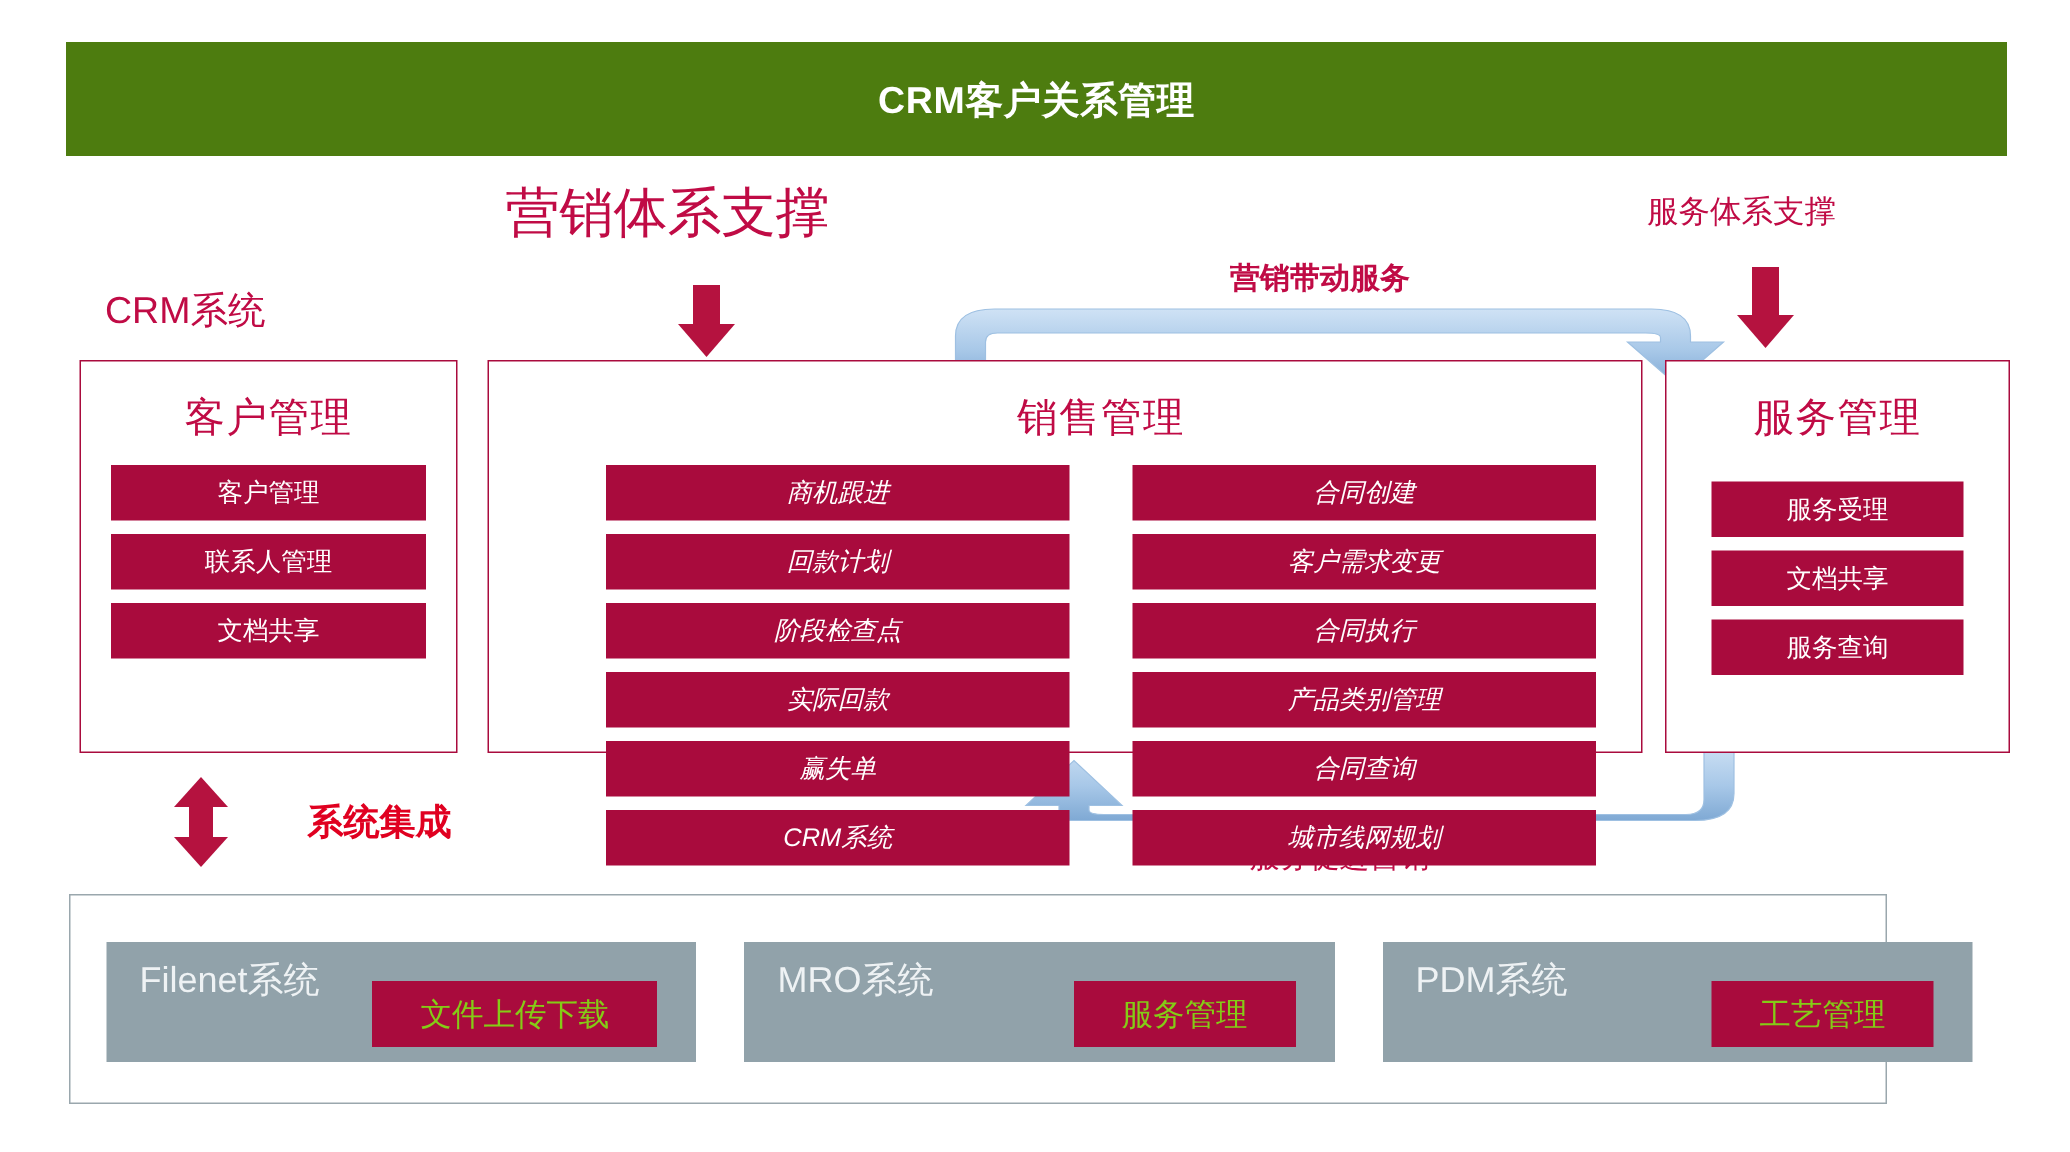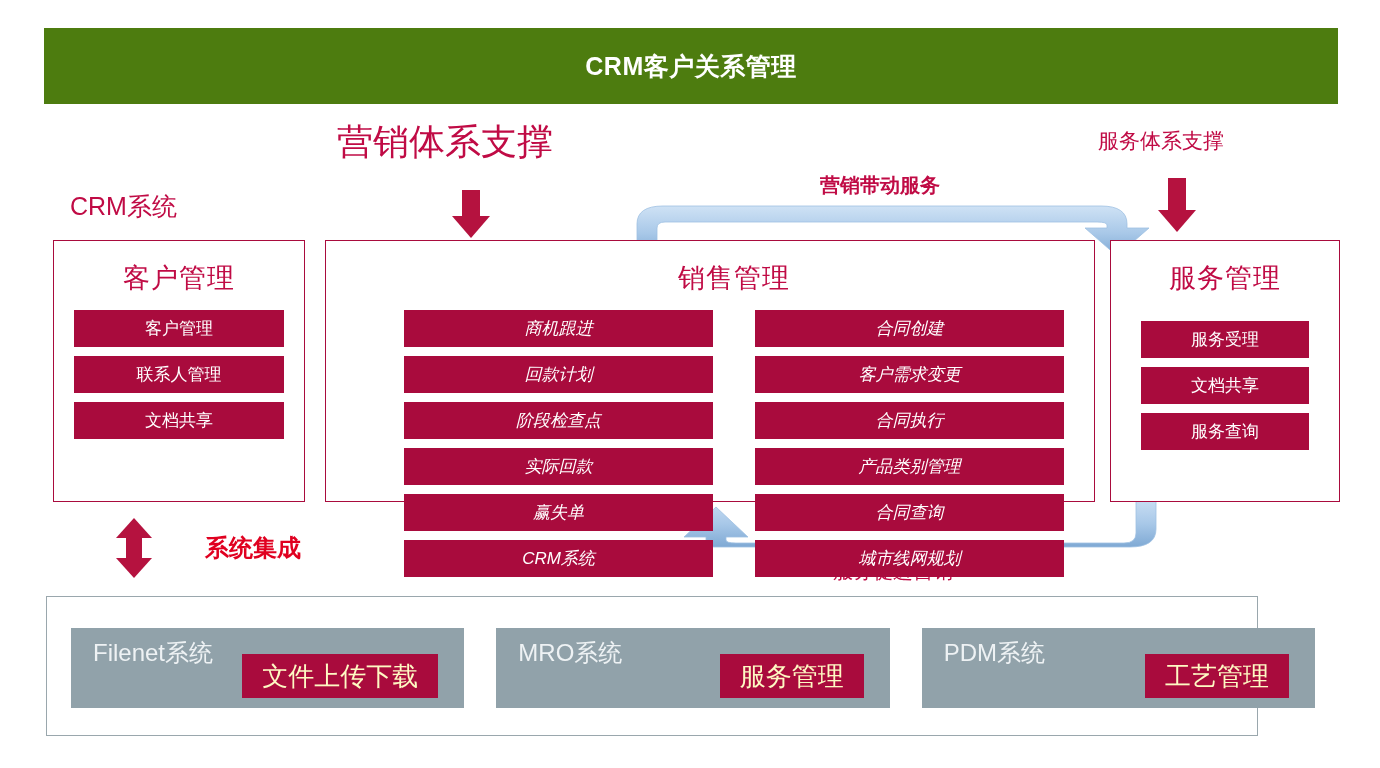--- a/index.html
+++ b/index.html
@@ -77,22 +77,22 @@
     position:absolute;left:24px;top:31px;width:1244px;height:80px;
     display:flex;gap:32px;
   }
   .sys-box{
     position:relative;flex:1;background:#91a2aa;
   }
   .sys-name{
     position:absolute;left:22px;top:9px;color:#eef2f4;font-size:24px;white-space:nowrap;
   }
   .sys-chip{
-    position:absolute;right:26px;top:26px;height:44px;padding:0 20px;
-    background:#a90b3d;color:#fef9c3;font-size:26px;
+    position:absolute;right:26px;top:26px;height:44px;padding:0 32px;
+    background:#a90b3d;color:#84cc16;font-size:21px;
     display:flex;align-items:center;justify-content:center;
   }
 
   
   .arrow-down{position:absolute;}
   .arrow-down .shaft{
     position:absolute;left:50%;transform:translateX(-50%);
     width:18px;background:#b5123f;
   }
   .arrow-down .head{

